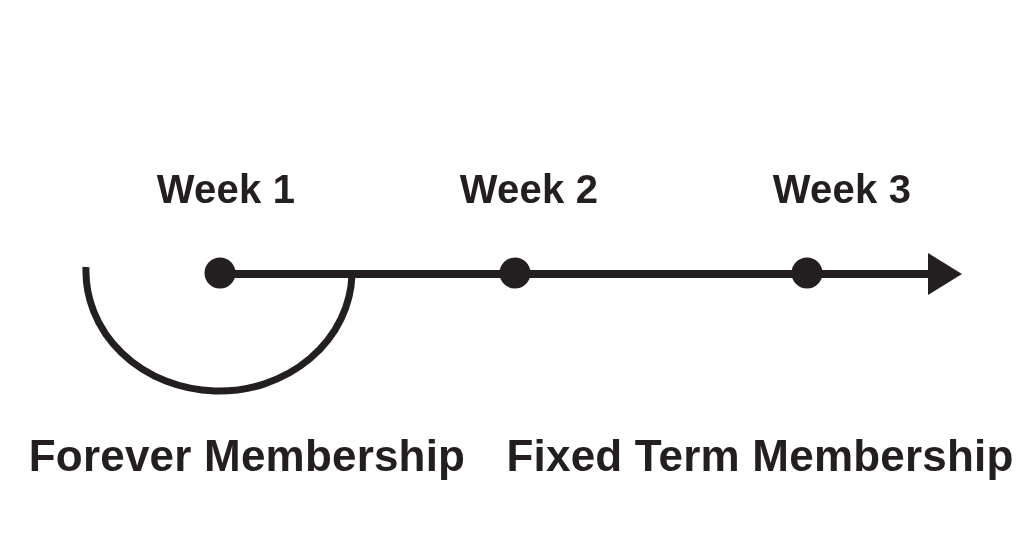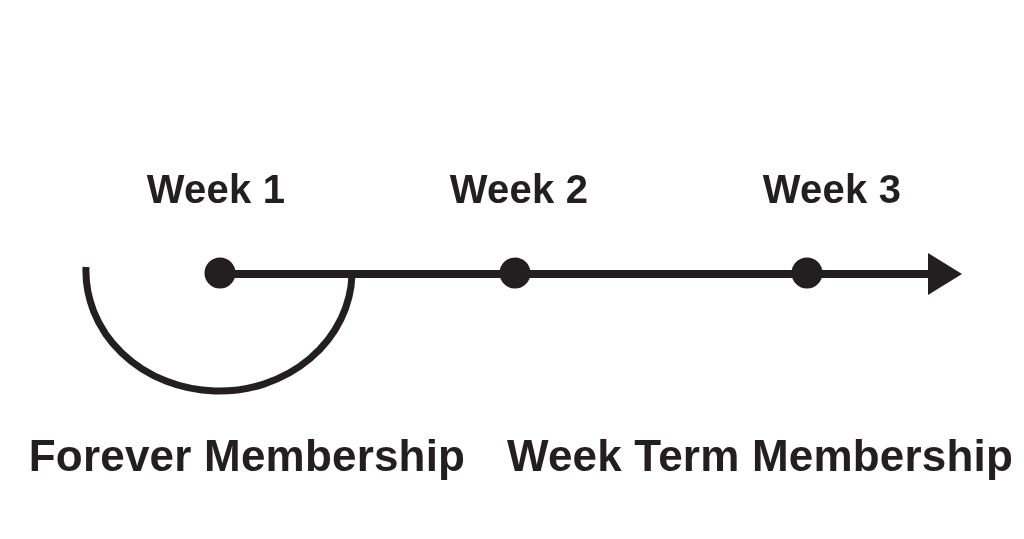--- a/index.html
+++ b/index.html
@@ -37,20 +37,21 @@
     font-weight: bold;
     white-space: nowrap;
     transform: translateX(-50%);
     letter-spacing: 0.2px;
   }
   .week-label {
     top: 165px;
     height: 48px;
     line-height: 48px;
     font-size: 40px;
+    margin-left: 10px;
   }
   .membership-label {
     top: 432px;
     height: 48px;
     line-height: 48px;
     font-size: 44px;
   }
   #week-1 { left: 216px; }
   #week-2 { left: 519px; text-align: center; }
   #week-3 { left: 832px; }
@@ -73,15 +74,15 @@
     <circle class="fill-shape" cx="220" cy="273" r="15.5"></circle>
     <circle class="fill-shape" cx="515" cy="273" r="15.5"></circle>
     <circle class="fill-shape" cx="807" cy="273" r="15.5"></circle>
   </svg>
 
   <div id="week-1" class="label week-label">Week 1</div>
   <div id="week-2" class="label week-label">Week 2</div>
   <div id="week-3" class="label week-label">Week 3</div>
 
   <div id="forever-membership" class="label membership-label">Forever Membership</div>
-  <div id="fixed-term-membership" class="label membership-label">Week Term Membership</div>
+  <div id="fixed-term-membership" class="label membership-label">Fixed Term Membership</div>
 
 </div>
 
 </body></html>

